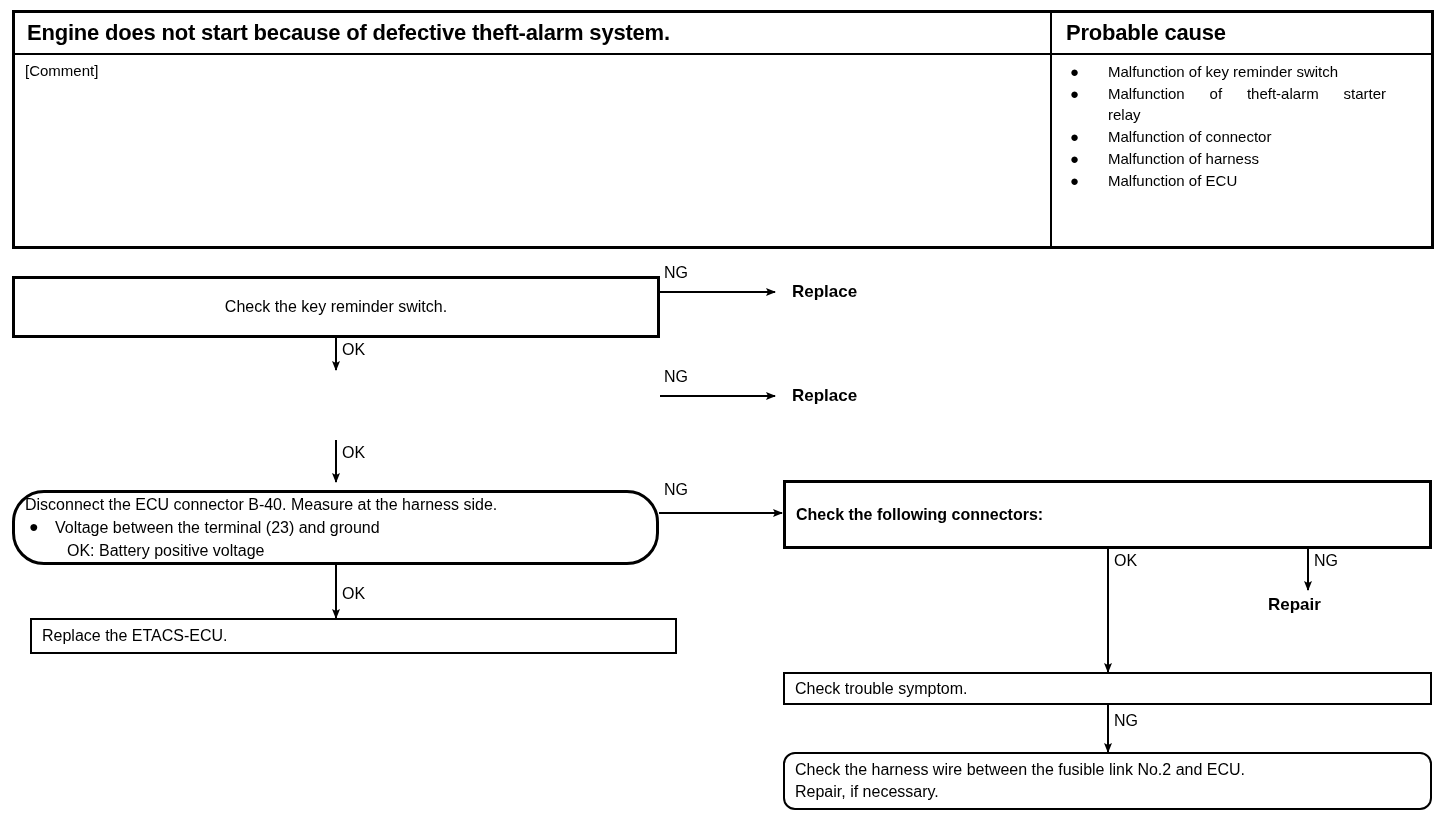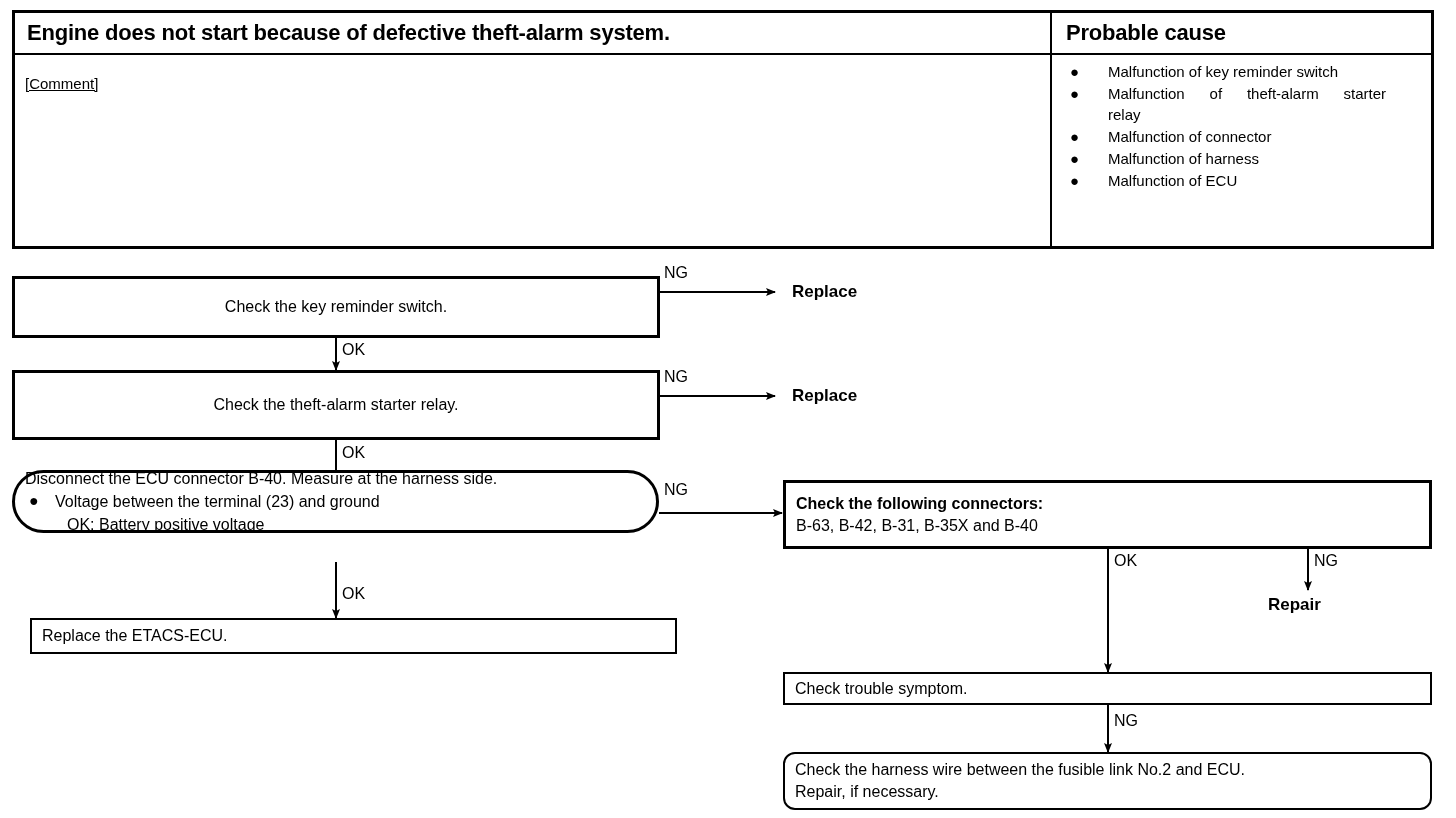--- a/index.html
+++ b/index.html
@@ -56,22 +56,21 @@
     font-weight: bold;
     padding-left: 12px;
     letter-spacing: -0.2px;
     white-space: nowrap;
   }
   .head-title.right {
     padding-left: 14px;
   }
   .comment-cell {
     align-items: flex-start;
-    padding: 19px 0 0 10px;
-    text-decoration: underline;
+    padding: 6px 0 0 10px;
   }
   .comment-label {
     font-size: 15px;
     line-height: 19px;
     white-space: nowrap;
   }
   .comment-text {
     font-size: 15px;
     line-height: 20px;
     white-space: nowrap;
@@ -252,45 +251,41 @@
     <line x1="1108" y1="705" x2="1108" y2="752" stroke="#000" stroke-width="2" marker-end="url(#arrow)"></line>
   </svg>
 
   <div class="fbox center" style="left:12px; top:276px; width:648px; height:62px;">
     <div class="txt">Check the key reminder switch.</div>
   </div>
   <div class="label" style="left:664px; top:264px;">NG</div>
   <div class="label bold" style="left:792px; top:283px;">Replace</div>
   <div class="label" style="left:342px; top:341px;">OK</div>
 
-  <div class="fbox center" style="left:12px; top:370px; width:648px; height:70px;">
-    <div class="txt">Check the theft-alarm starter relay.</div>
-  </div>
   <div class="label" style="left:664px; top:368px;">NG</div>
   <div class="label bold" style="left:792px; top:387px;">Replace</div>
   <div class="label" style="left:342px; top:444px;">OK</div>
 
-  <div class="fbox left-pad" style="left:12px; top:470px; width:647px; height:63px;border-radius:32px;">
+  <div class="fbox left-pad" style="left:12px; top:490px; width:647px; height:75px;border-radius:32px;">
     <div class="txt">Disconnect the ECU connector B-40. Measure at the harness side.</div>
     <div class="bullet-line">
       <span class="bullet">●</span>
       <span>Voltage between the terminal (23) and ground</span>
     </div>
     <div class="subline">OK:   Battery positive voltage</div>
   </div>
   <div class="label" style="left:664px; top:481px;">NG</div>
   <div class="label" style="left:342px; top:585px;">OK</div>
 
   <div class="fbox thin left-pad" style="left:12px; top:618px; width:647px; height:36px;margin-left:18px;">
     <div class="txt">Replace the ETACS-ECU.</div>
   </div>
 
   <div class="fbox left-pad" style="left:783px; top:480px; width:649px; height:69px;">
     <div class="txt bold">Check the following connectors:</div>
-    <div class="txt">B-63, B-42, B-31, B-35X and B-40</div>
   </div>
   <div class="label" style="left:1114px; top:552px;">OK</div>
   <div class="label" style="left:1314px; top:552px;">NG</div>
   <div class="label bold" style="left:1268px; top:596px;">Repair</div>
 
   <div class="fbox thin left-pad" style="left:783px; top:672px; width:649px; height:33px;">
     <div class="txt">Check trouble symptom.</div>
   </div>
   <div class="label" style="left:1114px; top:712px;">NG</div>
 

